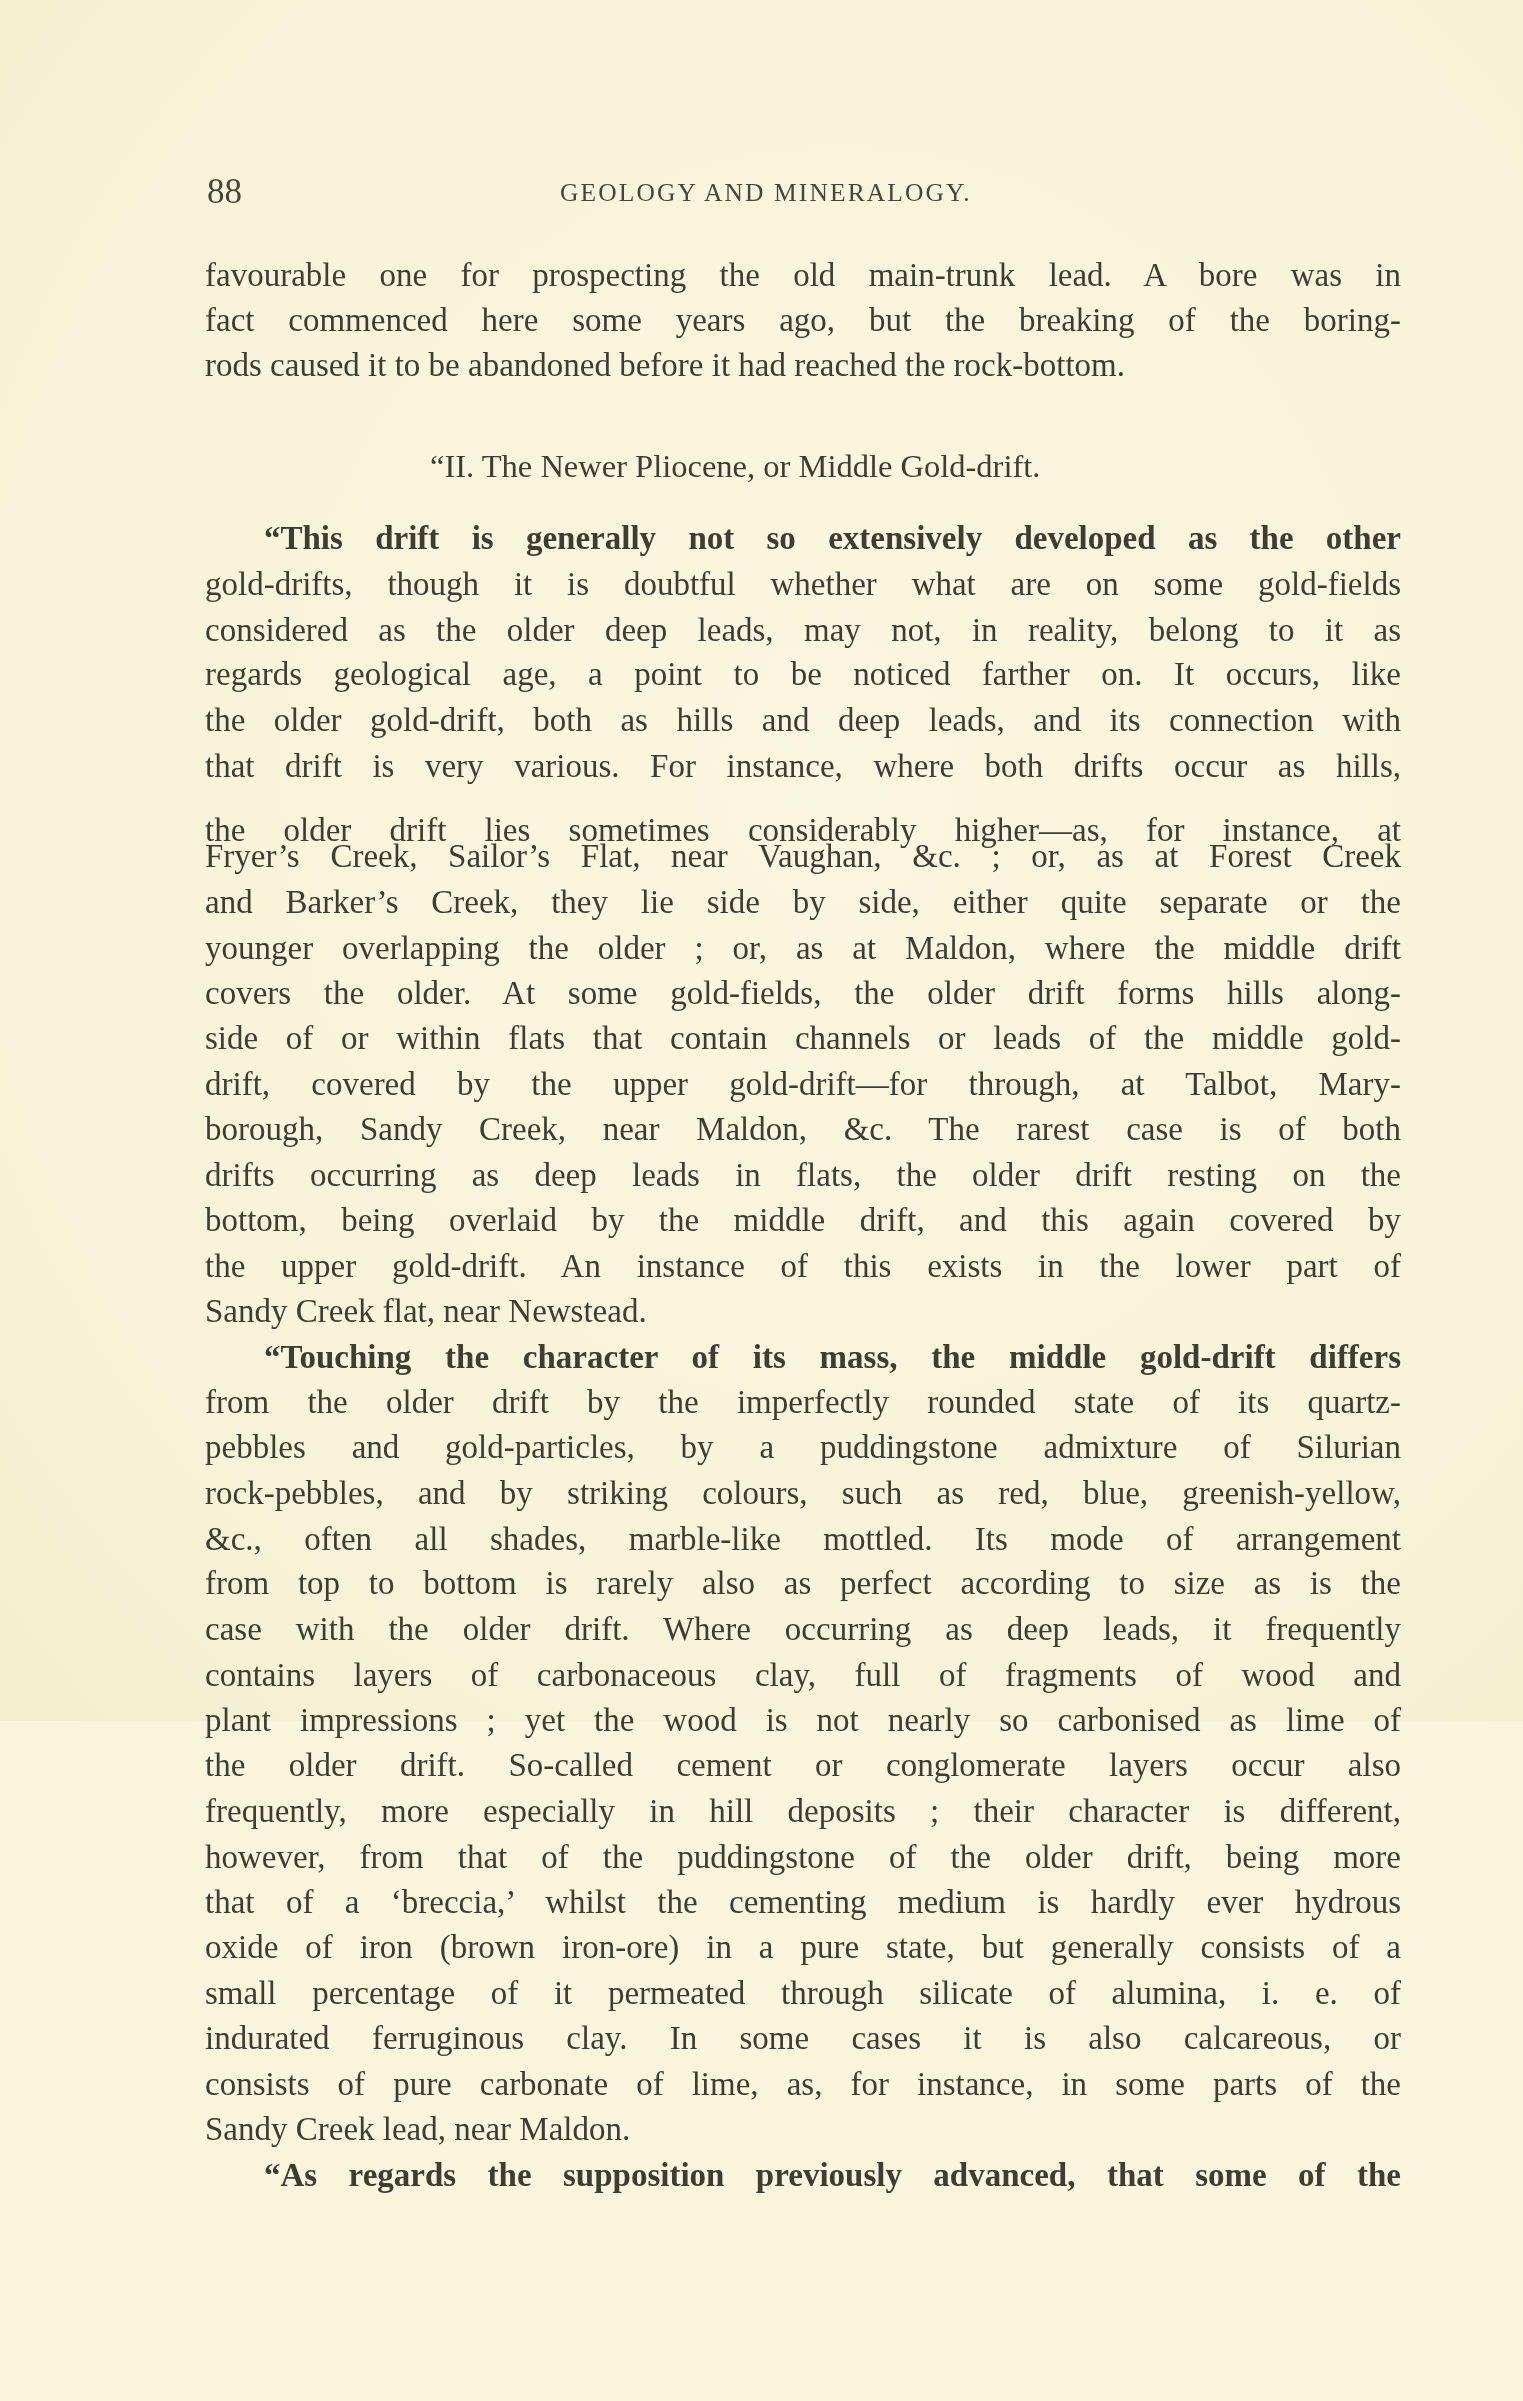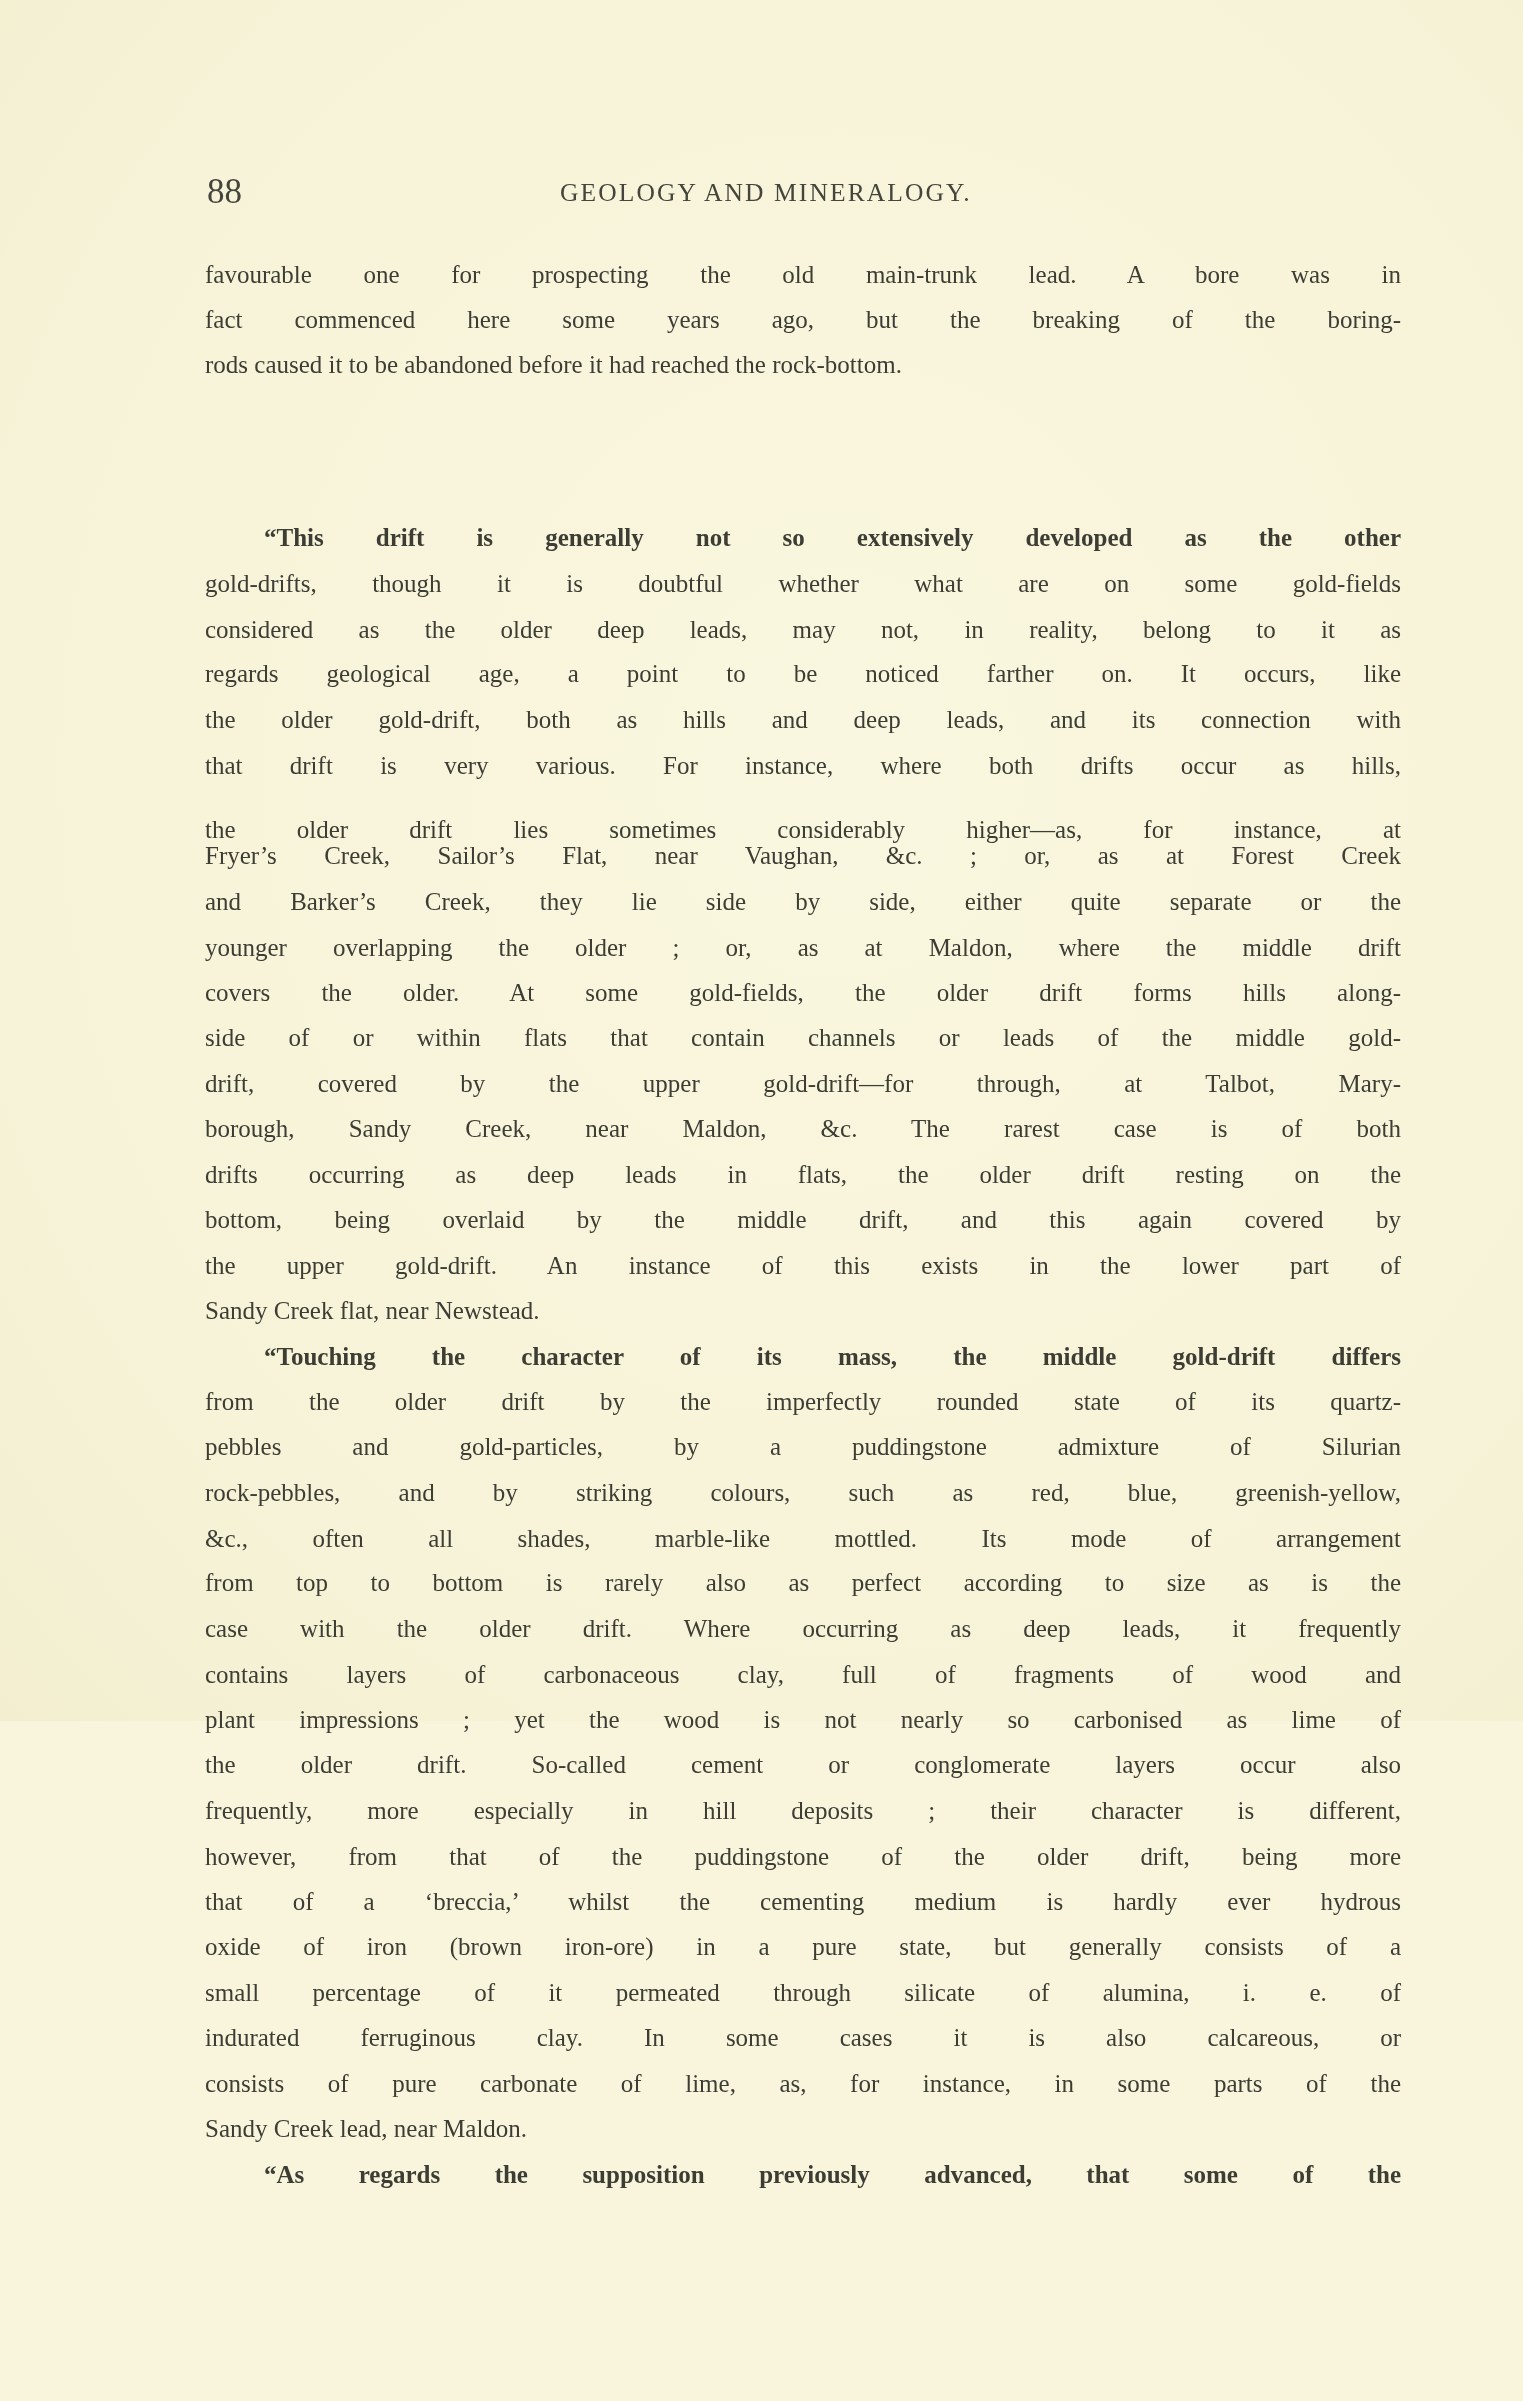--- a/index.html
+++ b/index.html
@@ -43,21 +43,21 @@
     top: 5.3px;
     font-size: 25.5px;
     letter-spacing: 2.1px;
     line-height: 32px;
     color: #45453c;
   }
   .line {
     position: absolute;
     left: 205px;
     width: 1196px;
-    font-size: 25px;
+    font-size: 33px;
     line-height: 40px;
     white-space: nowrap;
     text-align: justify;
     text-align-last: justify;
     color: #3d3d34;
   }
   .line.last {
     text-align-last: left;
   }
   .line.indent {
@@ -84,20 +84,21 @@
     <span class="page-number">88</span>
     <span class="running-title">GEOLOGY AND MINERALOGY.</span>
   </div>
 
   <div>
     <div class="line" style="top:255px">favourable one for prospecting the old main-trunk lead.  A bore was in</div>
     <div class="line" style="top:300px">fact commenced here some years ago, but the breaking of the boring-</div>
     <div class="line last" style="top:345px">rods caused it to be abandoned before it had reached the rock-bottom.</div>
   </div>
 
+  <div class="section-heading">“II. The Newer Pliocene, or Middle Gold-drift.</div>
 
   <div>
     <div class="line indent" style="top:518px">“This drift is generally not so extensively developed as the other</div>
     <div class="line" style="top:564px">gold-drifts, though it is doubtful whether what are on some gold-fields</div>
     <div class="line" style="top:610px">considered as the older deep leads, may not, in reality, belong to it as</div>
     <div class="line" style="top:654px">regards geological age, a point to be noticed farther on.  It occurs, like</div>
     <div class="line" style="top:700px">the older gold-drift, both as hills and deep leads, and its connection with</div>
     <div class="line" style="top:746px">that drift is very various.  For instance, where both drifts occur as hills,</div>
     <div class="line" style="top:810px">the older drift lies sometimes considerably higher—as, for instance, at</div>
     <div class="line" style="top:836px">Fryer’s Creek, Sailor’s Flat, near Vaughan, &amp;c. ; or, as at Forest Creek</div>

